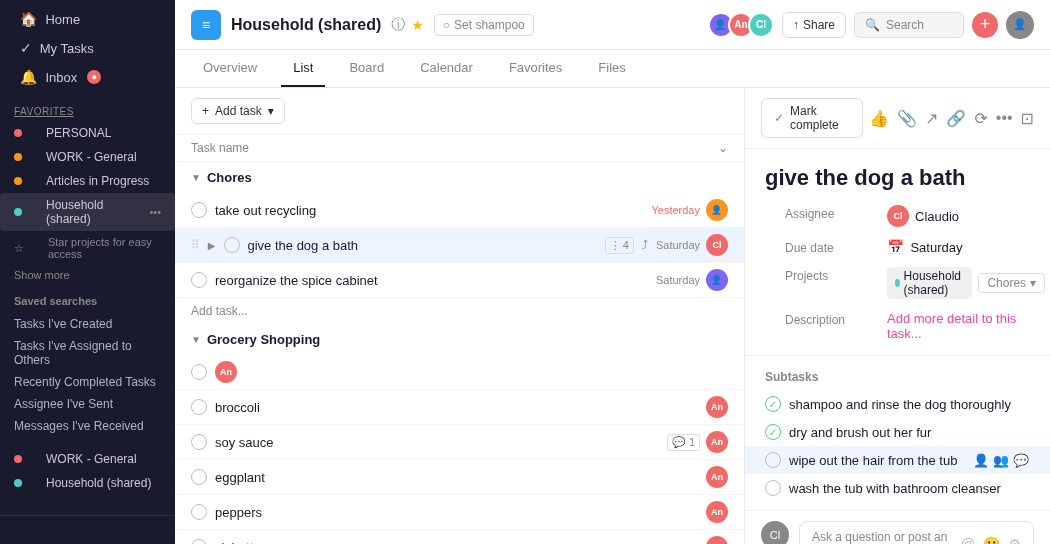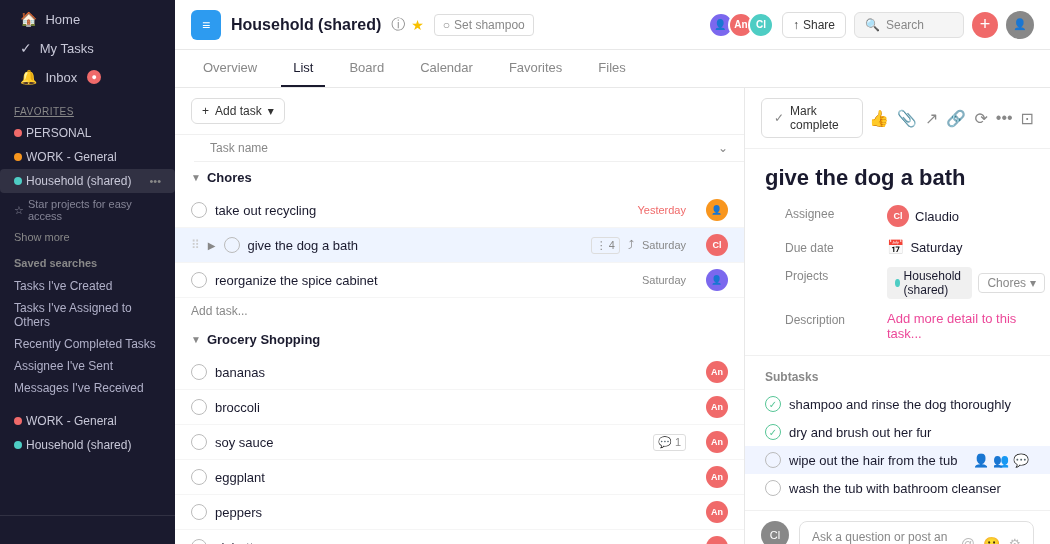--- a/index.html
+++ b/index.html
@@ -7,21 +7,21 @@
 
     
     .sidebar { width: 175px; background: #1a1a2e; color: #c8c8d8; display: flex; flex-direction: column; flex-shrink: 0; height: 100%; }
     .sidebar-logo { display: flex; align-items: center; gap: 8px; padding: 14px 12px; }
     .asana-logo { color: #f06a6a; font-weight: 700; font-size: 15px; }
     .hamburger { margin-left: auto; color: #888; cursor: pointer; font-size: 16px; }
     .sidebar-nav { padding: 4px 0; }
     .sidebar-item { display: flex; align-items: center; gap: 8px; padding: 6px 14px; cursor: pointer; color: #c8c8d8; border-radius: 6px; margin: 1px 6px; }
     .sidebar-item .icon { font-size: 14px; }
     .sidebar-section-title { font-size: 10px; color: #888; padding: 10px 14px 4px; text-transform: uppercase; letter-spacing: 0.5px; text-decoration: underline; }
-    .fav-item { display: flex; align-items: center; gap: 4px; padding: 5px 14px; cursor: pointer; color: #c8c8d8; font-size: 12px; }
+    .fav-item { display: flex; align-items: center; gap: 24px; padding: 5px 14px; cursor: pointer; color: #c8c8d8; font-size: 12px; }
     .dot { width: 8px; height: 8px; border-radius: 50%; flex-shrink: 0; }
     .dot-red { background: #f06a6a; }
     .dot-orange { background: #f8961e; }
     .dot-teal { background: #4ecdc4; }
     .inbox-badge { background: #f06a6a; color: #fff; border-radius: 50%; width: 14px; height: 14px; font-size: 9px; display: flex; align-items: center; justify-content: center; margin-left: 2px; }
     .show-more { font-size: 11px; color: #888; padding: 4px 14px; cursor: pointer; }
     .saved-searches-title { font-size: 11px; color: #888; padding: 10px 14px 6px; font-weight: 600; }
     .saved-link { display: block; padding: 4px 14px; font-size: 12px; color: #b0b0c8; cursor: pointer; }
     .sidebar-bottom { margin-top: auto; padding: 8px 0; border-top: 1px solid rgba(255,255,255,0.1); }
     .help-item { display: flex; align-items: center; gap: 8px; padding: 6px 14px; color: #888; font-size: 12px; cursor: pointer; }
@@ -52,30 +52,30 @@
     .nav-tab { padding: 10px 12px; font-size: 13px; color: #888; cursor: pointer; border-bottom: 2px solid transparent; }
     .nav-tab.active { color: #1a1a2e; border-bottom: 2px solid #1a1a2e; font-weight: 400; }
 
     
     .content-area { display: flex; flex: 1; overflow: hidden; }
 
     
     .task-list-panel { width: 570px; flex-shrink: 0; overflow-y: auto; border-right: 1px solid #e8e8e8; }
     .task-list-toolbar { display: flex; align-items: center; gap: 8px; padding: 10px 16px; border-bottom: 1px solid #f0f0f0; }
     .add-task-btn { display: flex; align-items: center; gap: 6px; border: 1px solid #ddd; border-radius: 6px; padding: 5px 10px; font-size: 12px; cursor: pointer; color: #333; }
-    .task-name-col { flex: 1; font-size: 12px; color: #888; padding: 6px 16px; display: flex; justify-content: space-between; align-items: center; border-bottom: 1px solid #f0f0f0; margin-left: 19px; }
+    .task-name-col { flex: 1; font-size: 12px; color: #888; padding: 6px 16px; display: flex; justify-content: space-between; align-items: center; border-bottom: 1px solid #f0f0f0; }
 
     
     .section-header { display: flex; align-items: center; gap: 6px; padding: 8px 16px; font-weight: 600; font-size: 13px; color: #1a1a2e; cursor: pointer; }
     .section-toggle { color: #888; font-size: 10px; }
     .task-row { display: flex; align-items: center; padding: 6px 16px; border-bottom: 1px solid #f5f5f5; cursor: pointer; gap: 8px; position: relative; }
     .task-row.selected { background: #eef4ff; }
     .task-check { width: 16px; height: 16px; border: 1.5px solid #bbb; border-radius: 50%; flex-shrink: 0; display: flex; align-items: center; justify-content: center; cursor: pointer; }
     .task-name { flex: 1; font-size: 13px; color: #1a1a2e; }
-    .task-meta { display: flex; align-items: center; gap: 20px; font-size: 11px; }
+    .task-meta { display: flex; align-items: center; gap: 6px; font-size: 11px; }
     .date-tag { color: #888; }
     .date-tag.overdue { color: #f06a6a; }
     .task-avatar { width: 22px; height: 22px; border-radius: 50%; display: flex; align-items: center; justify-content: center; font-size: 9px; font-weight: 600; color: #fff; flex-shrink: 0; }
     .expand-icon { color: #888; font-size: 10px; }
     .subtask-count { display: flex; align-items: center; gap: 2px; color: #888; font-size: 11px; border: 1px solid #ddd; border-radius: 3px; padding: 1px 4px; }
     .add-task-row { padding: 6px 16px; color: #888; font-size: 12px; cursor: pointer; }
     .drag-handle { color: #ccc; font-size: 12px; cursor: grab; }
 
     
     .detail-panel { flex: 1; overflow-y: auto; padding: 0; }
@@ -131,20 +131,24 @@
   <div class="sidebar-section-title">Favorites</div>
 
   <div class="fav-item">
     <span class="dot dot-red"></span>
     <span>PERSONAL</span>
   </div>
   <div class="fav-item">
     <span class="dot dot-orange"></span>
     <span>WORK - General</span>
   </div>
+  <div class="fav-item">
+    <span class="dot dot-orange"></span>
+    <span>Articles in Progress</span>
+  </div>
   <div class="fav-item highlighted">
     <span class="dot dot-teal"></span>
     <span>Household (shared)</span>
     <span style="margin-left:auto;color:#888;font-size:11px;">•••</span>
   </div>
 
   <div class="fav-item" style="opacity:0.6;font-size:11px;">
     <span>☆</span>
     <span>Star projects for easy access</span>
   </div>
@@ -281,21 +285,20 @@
         <span>Add task...</span>
       </div>
 
       <div class="section-header">
         <span class="section-toggle">▼</span>
         <span>Grocery Shopping</span>
       </div>
 
       <div class="task-row">
         <div class="task-check"></div>
-        <span class="task-name">bananas</span>
         <div class="task-avatar" style="background:#f06a6a;">An</div>
       </div>
       <div class="task-row">
         <div class="task-check"></div>
         <span class="task-name">broccoli</span>
         <div class="task-avatar" style="background:#f06a6a;">An</div>
       </div>
       <div class="task-row">
         <div class="task-check"></div>
         <span class="task-name">soy sauce</span>

